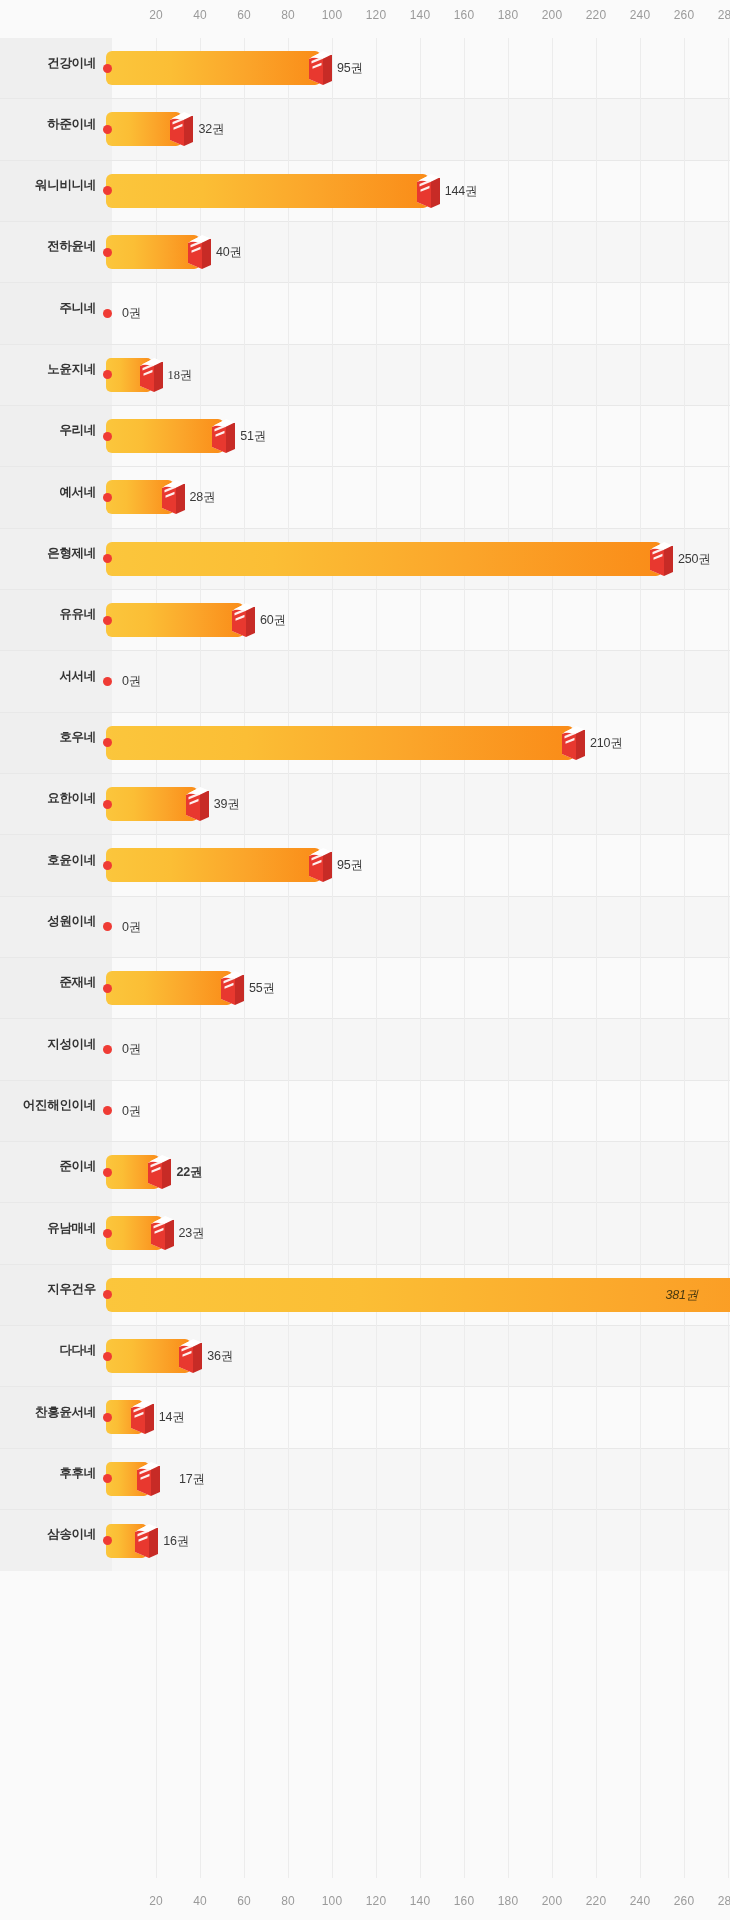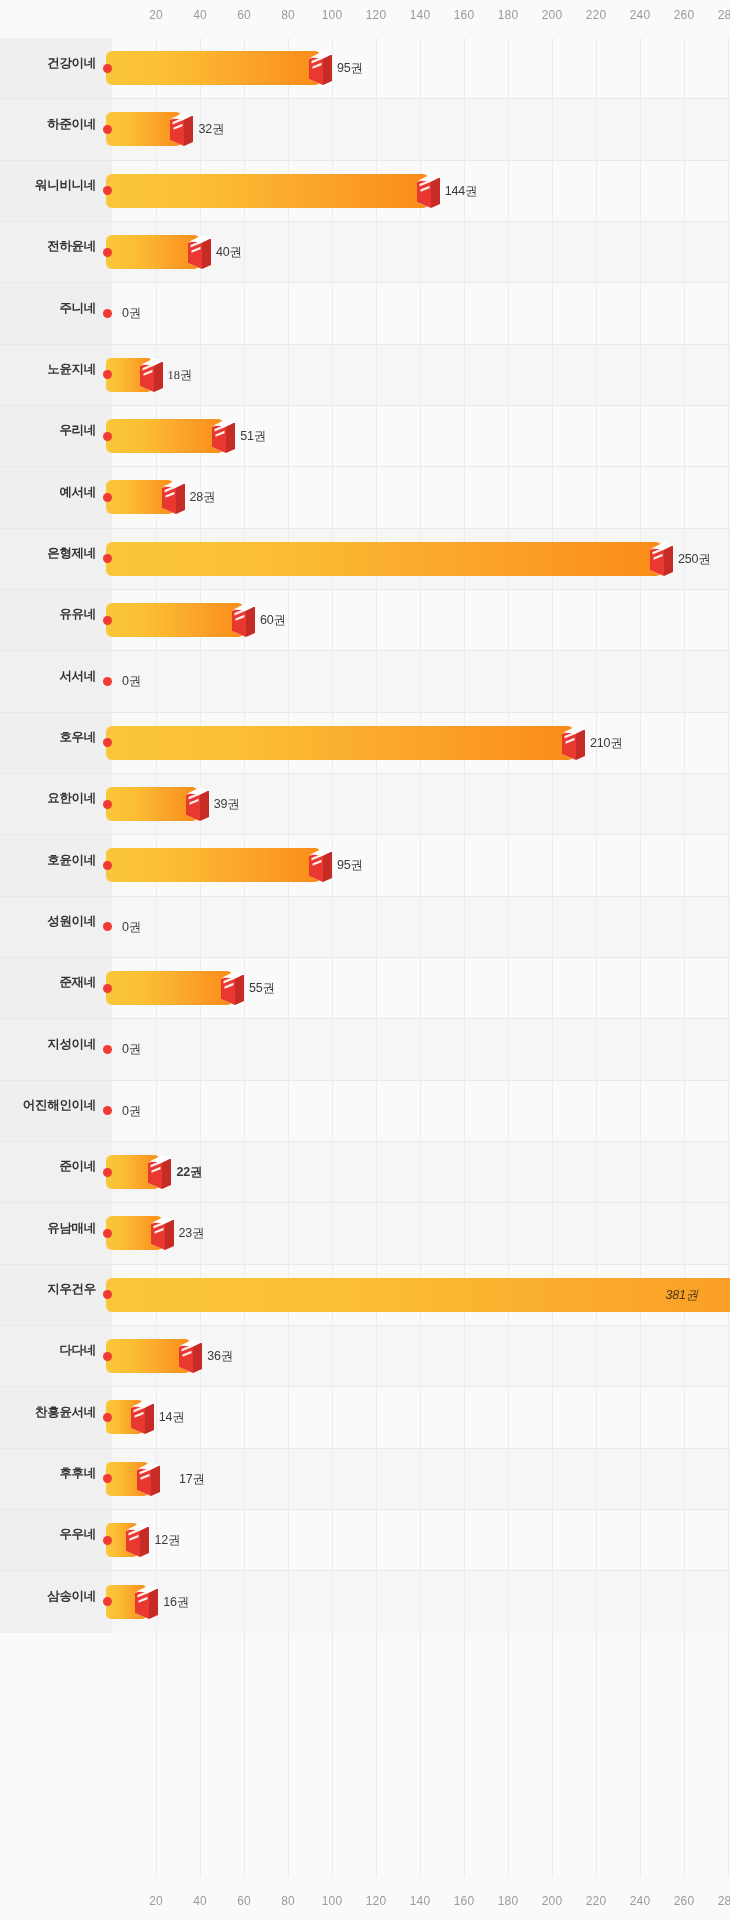--- a/index.html
+++ b/index.html
@@ -587,40 +587,20 @@
               <path d="M6 11 L20 6 L20 37 L6 31 Z" fill="#e8382f"></path>
               <path d="M20 6 L29 7 L29 33 L20 37 Z" fill="#c72b26"></path>
               <path d="M7.5 9.5 L20.5 3.2 L28.6 6.6 L20.4 10.4 Z" fill="#ffffff"></path>
               <path d="M8.5 13 L20 8.2 L20 10.8 L8.5 15.4 Z" fill="#ffffff" opacity=".92"></path>
               <path d="M9.5 18.5 L18.5 14.8 L18.5 17.2 L9.5 20.8 Z" fill="#ffffff" opacity=".92"></path>
             </svg>
           </div>
         </div>
         <div class="val" style="left: 179px;">17권</div>
       </div>
-      <div class="row odd" style="height: 61.3333px;">
-        <div class="lbl-bg"></div>
-        <div class="plot-bg"></div>
-        <div class="row-label">우우네</div>
-        <div class="dot"></div>
-        <div class="bar-wrap">
-          <div class="bar tiny" style="width: 32.4px;"></div>
-          <div class="book" style="left: 8.4px;">
-            <svg viewBox="0 0 30 40" xmlns="http://www.w3.org/2000/svg">
-              <path d="M6 11 L20 3 L29 7 L29 33 L20 37 L6 31 Z" fill="#fdfdfd"></path>
-              <path d="M6 11 L20 6 L20 37 L6 31 Z" fill="#e8382f"></path>
-              <path d="M20 6 L29 7 L29 33 L20 37 Z" fill="#c72b26"></path>
-              <path d="M7.5 9.5 L20.5 3.2 L28.6 6.6 L20.4 10.4 Z" fill="#ffffff"></path>
-              <path d="M8.5 13 L20 8.2 L20 10.8 L8.5 15.4 Z" fill="#ffffff" opacity=".92"></path>
-              <path d="M9.5 18.5 L18.5 14.8 L18.5 17.2 L9.5 20.8 Z" fill="#ffffff" opacity=".92"></path>
-            </svg>
-          </div>
-        </div>
-        <div class="val" style="left: 154.4px;">12권</div>
-      </div>
       <div class="row even" style="height: 61.3333px;">
         <div class="lbl-bg"></div>
         <div class="plot-bg"></div>
         <div class="row-label">삼송이네</div>
         <div class="dot"></div>
         <div class="bar-wrap">
           <div class="bar tiny" style="width: 41.2px;"></div>
           <div class="book" style="left: 17.2px;">
             <svg viewBox="0 0 30 40" xmlns="http://www.w3.org/2000/svg">
               <path d="M6 11 L20 3 L29 7 L29 33 L20 37 L6 31 Z" fill="#fdfdfd"></path>

